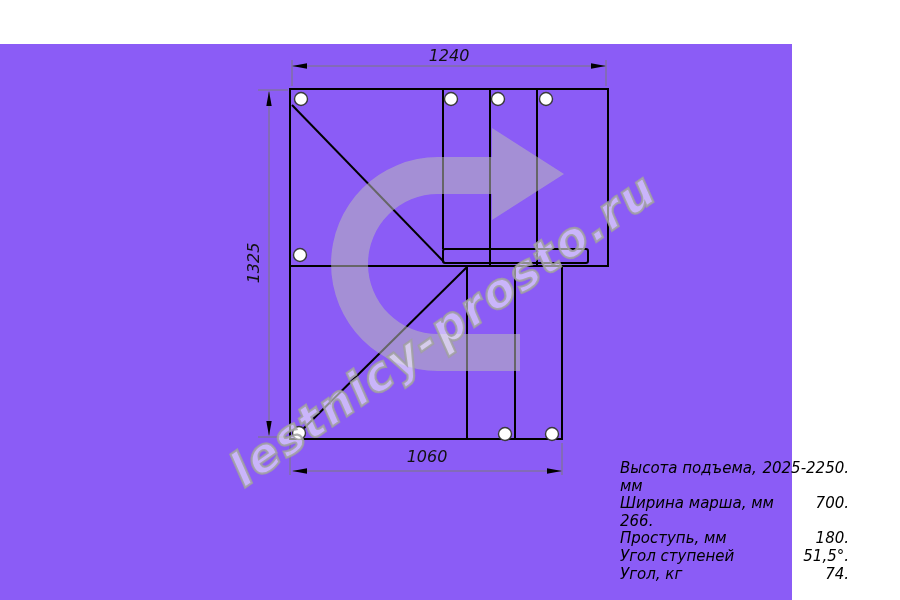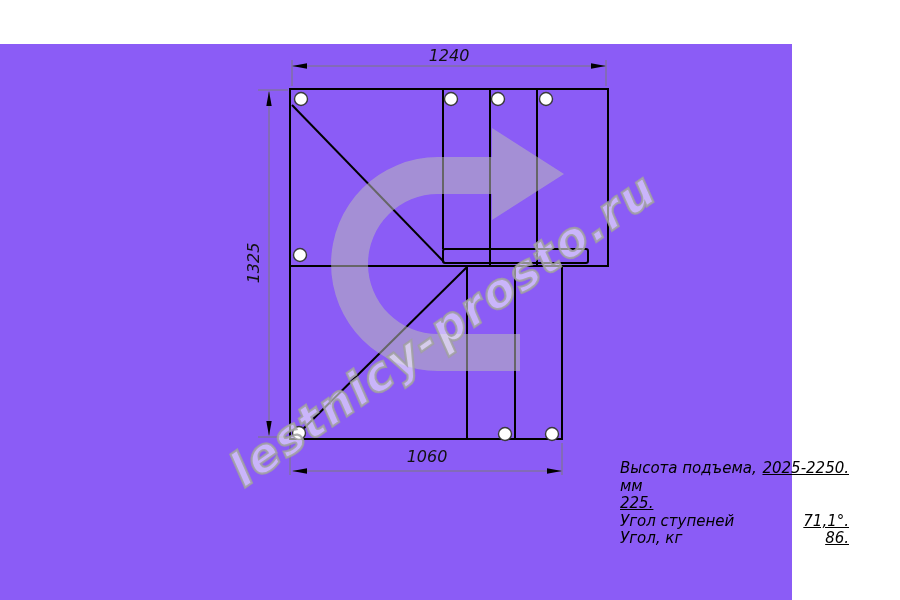--- a/index.html
+++ b/index.html
@@ -54,21 +54,20 @@
     z-index: 4;
   }
   .spec-row {
     display: flex;
     justify-content: space-between;
     align-items: baseline;
   }
   .spec-row .val {
     text-align: center;
     white-space: nowrap;
-    text-decoration: underline;
   }
 </style>
 </head>
 <body>
 
 <div class="stage">
 
   <svg class="plan" width="900" height="600" viewBox="0 0 900 600">
 
     <g stroke="#000000" stroke-width="2" fill="none">
@@ -131,25 +130,33 @@
   </svg>
 
   <div class="watermark">lestnicy-prosto.ru</div>
 
   <div class="specs">
     <div class="spec-row">
       <span class="lbl">Высота подъема, мм</span>
       <span class="val">2025-2250.</span>
     </div>
     <div class="spec-row">
-      <span class="val">225.</span>
+      <span class="lbl">Ширина марша, мм</span>
+      <span class="val">700.</span>
+    </div>
+    <div class="spec-row">
+      <span class="val">266.</span>
+    </div>
+    <div class="spec-row">
+      <span class="lbl">Проступь, мм</span>
+      <span class="val">180.</span>
     </div>
     <div class="spec-row">
       <span class="lbl">Угол ступеней</span>
-      <span class="val">71,1°.</span>
+      <span class="val">51,5°.</span>
     </div>
     <div class="spec-row">
       <span class="lbl">Угол, кг</span>
-      <span class="val">86.</span>
+      <span class="val">74.</span>
     </div>
   </div>
 
 </div>
 
 </body></html>

